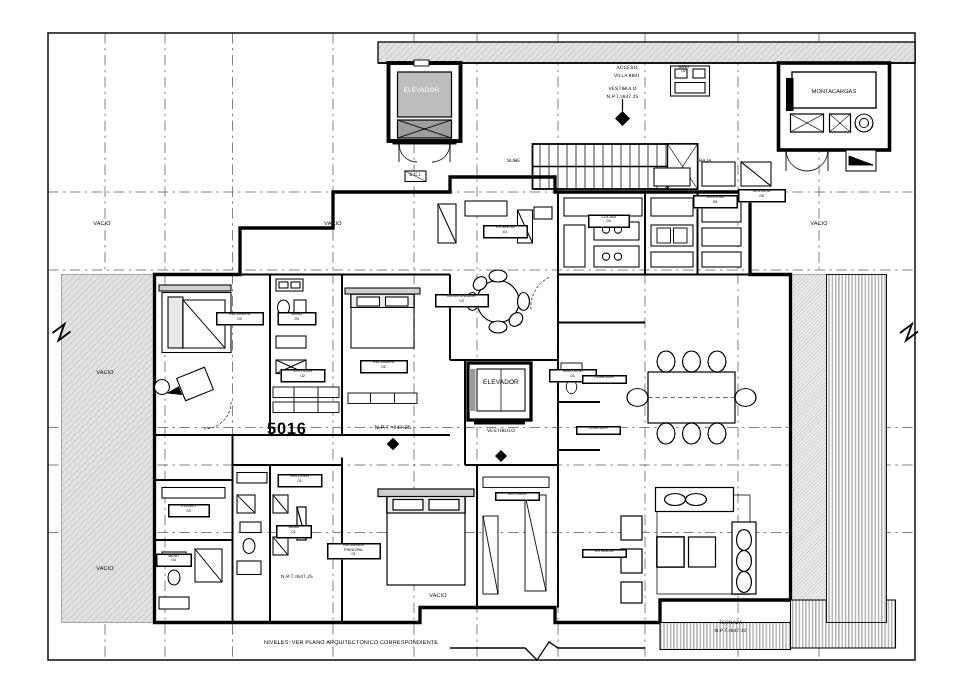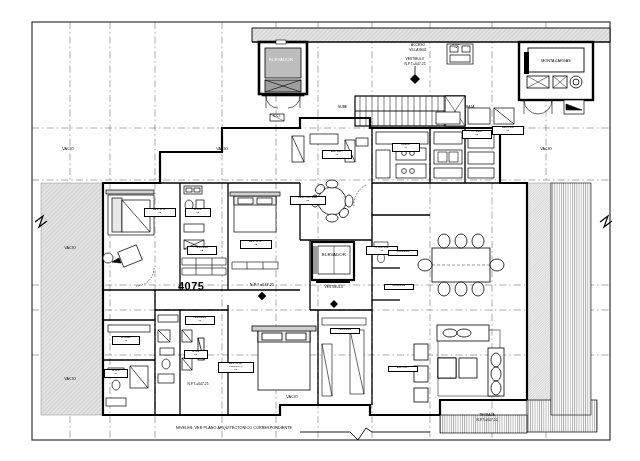--- a/index.html
+++ b/index.html
@@ -389,21 +389,21 @@
     <path d="M35 222 l8 -6 l-4 11 l8 -6"></path>
     <path d="M600 222 l8 -6 l-4 11 l8 -6"></path>
   </g>
 
   <g fill="none" stroke="#000" stroke-width="0.9">
     <path d="M300 432 L350 432 L358 440 L366 428 L372 432 L430 432"></path>
   </g>
 
 </svg>
 
-<div class="lbl t8" style="left:178px;top:281px;">4075</div>
+<div class="lbl t8" style="left:178px;top:281px;">5016</div>
 
 <div class="lbl t35 c" style="left:262px;top:284px;">N.P.T.=647.25</div>
 <div style="position:absolute;left:259px;top:293px;width:6px;height:6px;
      background:#000;transform:rotate(45deg);"></div>
 
 <div class="lbl t4 c" style="left:281px;top:58px;color:#fff;">ELEVADOR</div>
 
 <div class="lbl t3 c" style="left:277px;top:115px;">S.C.I.</div>
 
 <div class="lbl t35 c" style="left:556px;top:60px;">MONTACARGAS</div>

